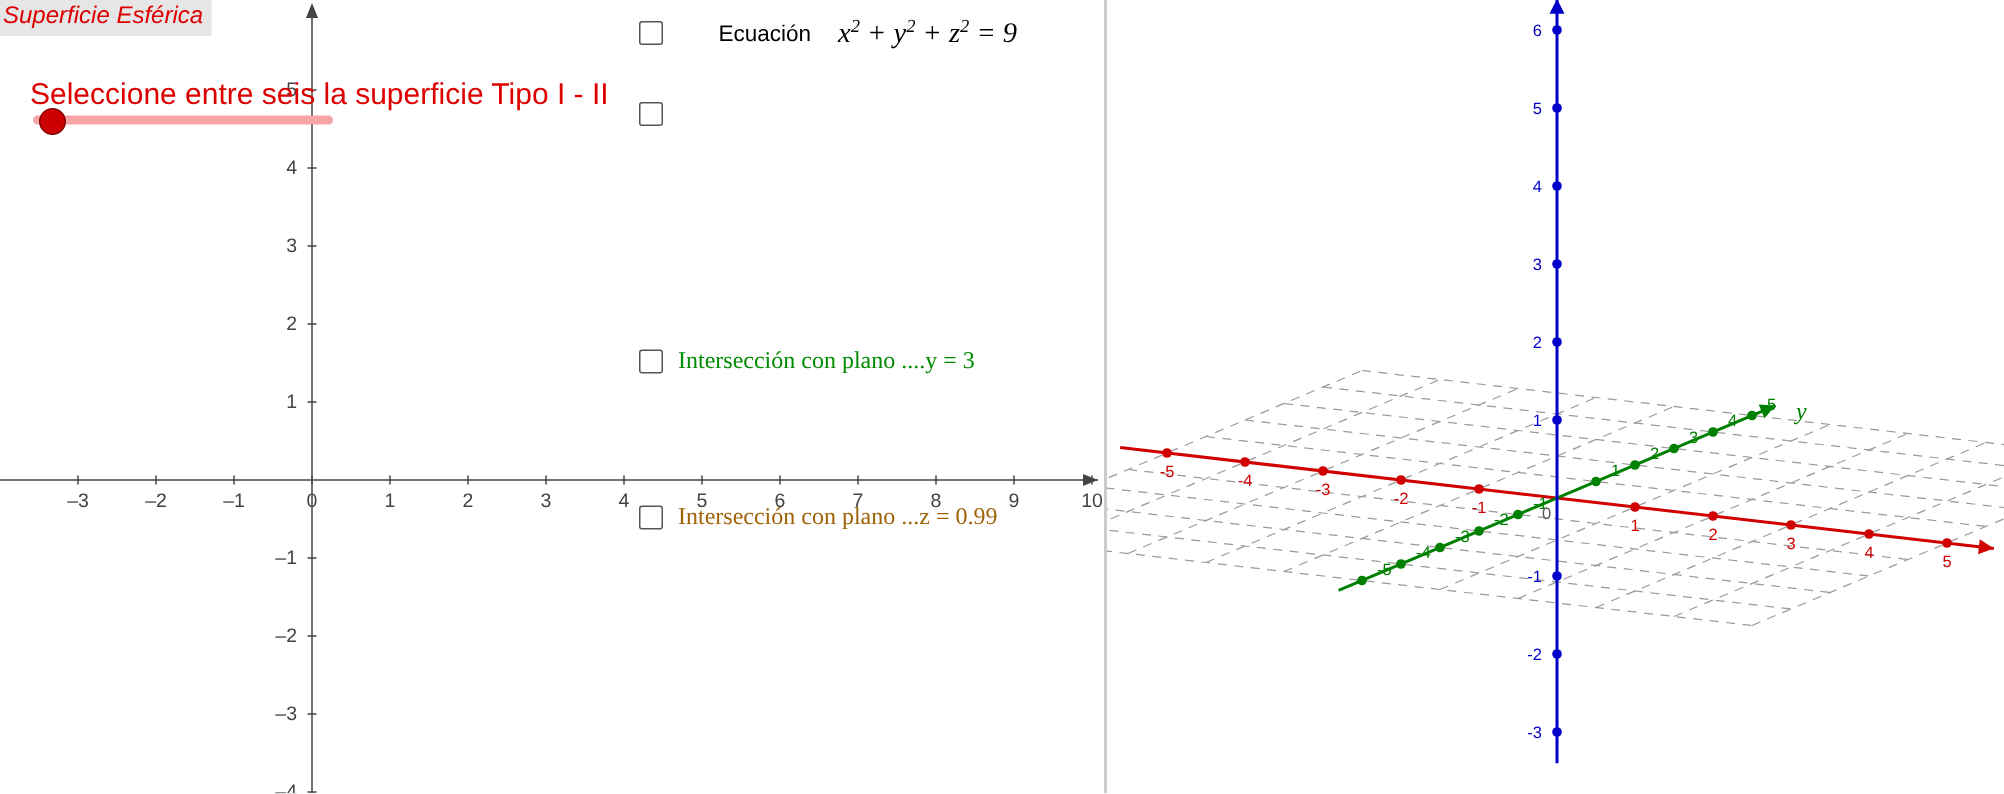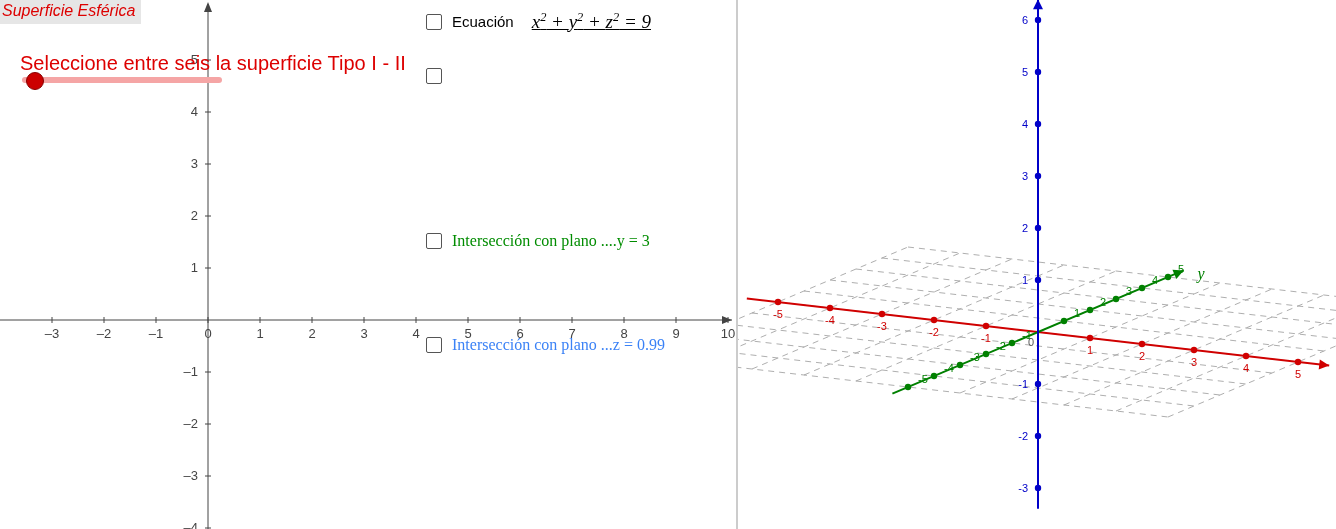--- a/index.html
+++ b/index.html
@@ -14,21 +14,21 @@
   .slider .track{position:absolute;left:0;top:4px;width:200px;height:6px;background:#f5a5a5;border-radius:3px;}
   .slider .thumb{position:absolute;left:4px;top:-1px;width:16px;height:16px;border-radius:50%;background:#c00;border:1px solid #800;}
   
   .plot2d{position:absolute;left:0;top:0;width:736px;height:529px;}
   .plot2d svg{position:absolute;left:0;top:0;}
   .tick-label{font-size:13px;fill:#444;}
   
   .opt{position:absolute;display:flex;align-items:center;font-size:16px;}
   .opt .cb{width:14px;height:14px;border:1px solid #555;border-radius:2px;margin-right:10px;background:#fff;}
   .opt .txt{white-space:nowrap;font-family:'Times New Roman',serif;}
-  .black{color:#000;} .cyan{color:#00a0c8;} .green{color:#008c00;} .magenta{color:#3b82f6;}
+  .black{color:#000;margin-left:27px;} .cyan{color:#00a0c8;} .green{color:#008c00;} .magenta{color:#a16207;}
   .eq{font-style:italic;font-family:'Times New Roman',serif;}
   
   .plot3d svg{position:absolute;left:0;top:0;}
   .axis3d-tick{font-size:11px;}
 </style>
 </head>
 <body>
 
 <div class="stage">
 
@@ -94,21 +94,21 @@
     <div class="instr">Seleccione entre seis la superficie Tipo I - II</div>
 
     <div class="slider">
       <div class="track"></div>
       <div class="thumb"></div>
     </div>
 
     <div class="opt" style="left:426px;top:10px;">
       <div class="cb"></div>
       <span class="txt black" style="font-family:Arial;font-size:15px;">Ecuación</span>
-      <span class="txt black eq" style="margin-left:18px;font-size:19px;text-decoration:underline;">
+      <span class="txt black eq" style="margin-left:18px;font-size:19px;">
         <span style="font-style:italic;">x</span><sup style="font-size:0.65em;">2</sup> + <span style="font-style:italic;">y</span><sup style="font-size:0.65em;">2</sup> + <span style="font-style:italic;">z</span><sup style="font-size:0.65em;">2</sup> = 9
       </span>
     </div>
 
     <div class="opt" style="left:426px;top:68px;">
       <div class="cb"></div>
     </div>
 
     <div class="opt" style="left:426px;top:192px;margin-top:40px;">
       <div class="cb"></div>

